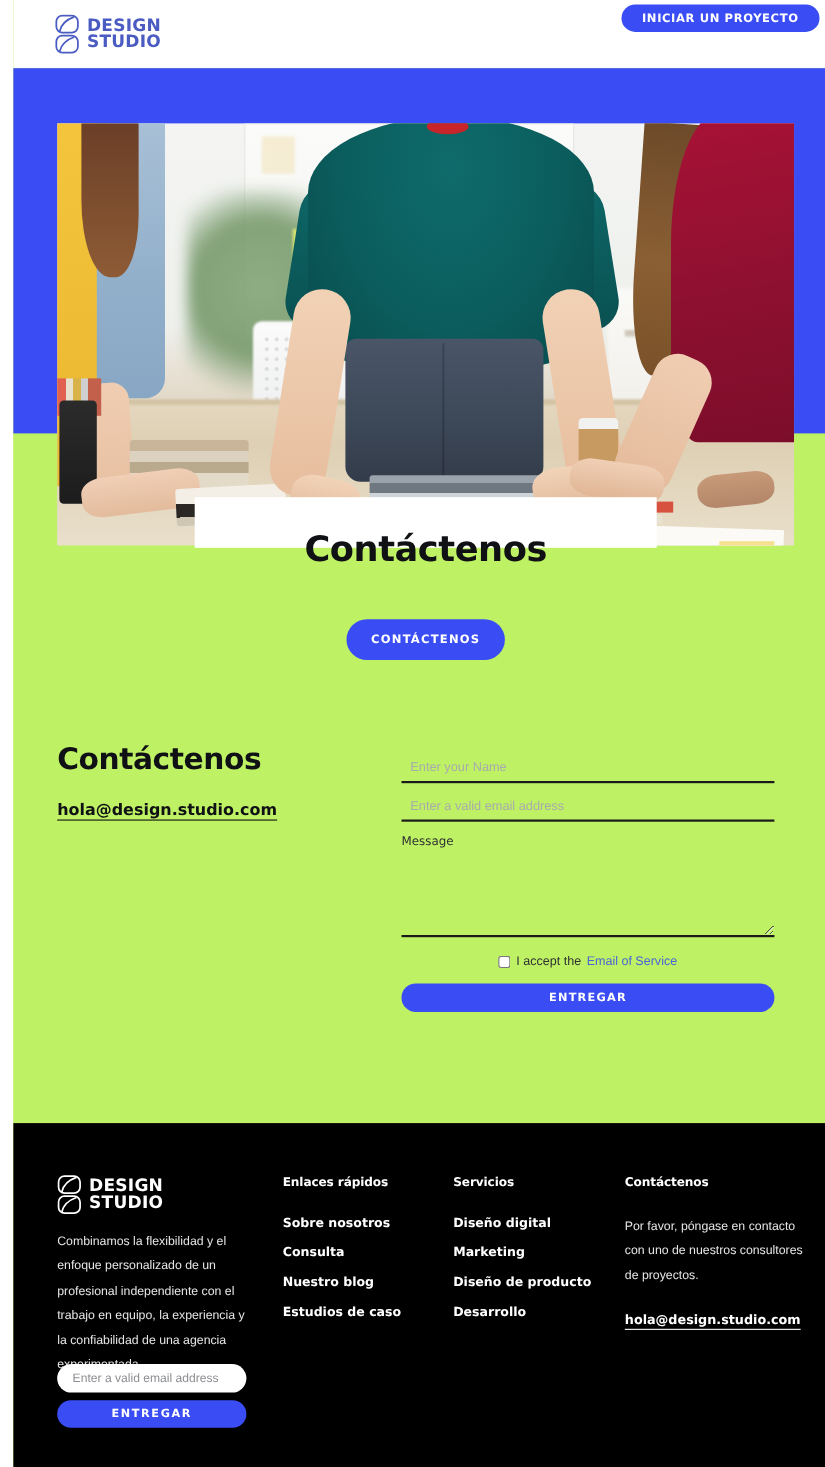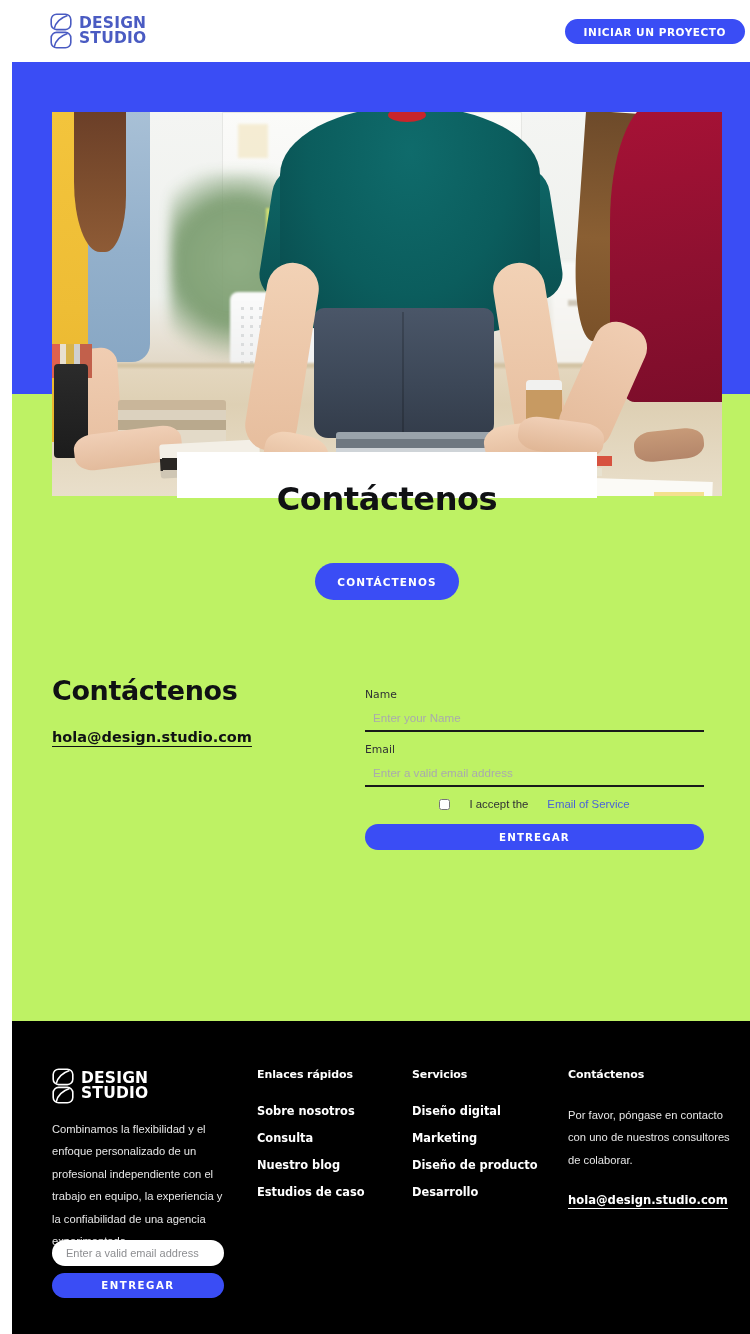--- a/index.html
+++ b/index.html
@@ -28,21 +28,21 @@
   .nav-item {
     font-size: 12.5px; font-weight: 700; color: #14161a; letter-spacing: .1px;
     padding: 0 14px; display: flex; align-items: center; gap: 5px; cursor: pointer;
     font-family: "DejaVu Sans", sans-serif;
   }
   .nav-sep { width: 1px; height: 15px; background: #c9ccd2; }
   .caret { display: inline-block; width: 0; height: 0;
     border-left: 3.5px solid transparent; border-right: 3.5px solid transparent;
     border-top: 4px solid #14161a; margin-top: 2px; }
   .cta-header {
-    position: absolute; right: 17px; top: 19px;
+    position: absolute; right: 17px; top: 4px;
     background: #3a4df5; color: #fff; border: none; border-radius: 22px;
     height: 25px; padding: 0 19px; font-size: 10.5px; font-weight: 700;
     letter-spacing: .55px; cursor: pointer; white-space: nowrap;
     font-family: "DejaVu Sans", sans-serif;
   }
 
   
   .hero-band {
     position: absolute; top: 62px; left: 0; width: 750px; height: 332px;
     background: #3a4df5;
@@ -204,21 +204,21 @@
   }
   .field input, .field textarea {
     width: 100%; border: none; border-bottom: 2px solid #1a1a1a;
     background: transparent; outline: none;
     font-size: 11.6px; color: #2a2b2e; padding: 0 0 6px 8px;
     font-family: "Liberation Sans", sans-serif;
   }
   .field input::placeholder, .field textarea::placeholder { color: #a9aaad; }
   .field textarea { height: 74px; resize: vertical; padding-top: 4px; line-height: 1.5; }
   .accept-row {
-    display: flex; align-items: center; justify-content: center; gap: 19px;
+    display: flex; align-items: center; justify-content: center; gap: 5px;
     font-size: 11.4px; color: #2f3034; margin-top: 8px;
   }
   .accept-row input[type=checkbox] { width: 11px; height: 11px; margin: 0; }
   .accept-row a { color: #4a63d8; text-decoration: none; }
   .submit-btn {
     margin-top: 14px; width: 100%; height: 26px;
     background: #3a4df5; color: #fff; border: none; border-radius: 13px;
     font-size: 10.3px; font-weight: 700; letter-spacing: 1.1px; cursor: pointer;
     font-family: "DejaVu Sans", sans-serif;
   }
@@ -366,26 +366,28 @@
   <button class="hero-btn">CONTÁCTENOS</button>
 
   <section class="contact">
     <div class="contact-left">
       <h2 class="contact-h2">Contáctenos</h2>
       <a class="contact-mail" href="#">hola@design.studio.com</a>
     </div>
 
     <form class="contact-form">
       <div class="field">
-        <label>Name</label>
         <input type="text" placeholder="Enter your Name" style="">
       </div>
       <div class="field">
-        <label>Email</label>
         <input type="text" placeholder="Enter a valid email address" style="">
+      </div>
+      <div class="field">
+        <label>Message</label>
+        <textarea placeholder="" style=""></textarea>
       </div>
       <div class="accept-row">
         <input type="checkbox" style="">
         <span>I accept the </span>
           <a href="#">Email of Service</a>
       </div>
       <button class="submit-btn">ENTREGAR</button>
     </form>
   </section>
 
@@ -424,21 +426,21 @@
       <ul>
         <li>Diseño digital</li>
         <li>Marketing</li>
         <li>Diseño de producto</li>
         <li>Desarrollo</li>
       </ul>
     </div>
 
     <div class="f-col contact-col">
       <h4>Contáctenos</h4>
-      <p>Por favor, póngase en contacto con uno de nuestros consultores de colaborar.</p>
+      <p>Por favor, póngase en contacto con uno de nuestros consultores de proyectos.</p>
       <a href="#">hola@design.studio.com</a>
     </div>
   </footer>
 
   <input class="f-email-input" type="text" placeholder="Enter a valid email address" style="">
   <button class="f-submit">ENTREGAR</button>
 
 </div>
 
 </body></html>

